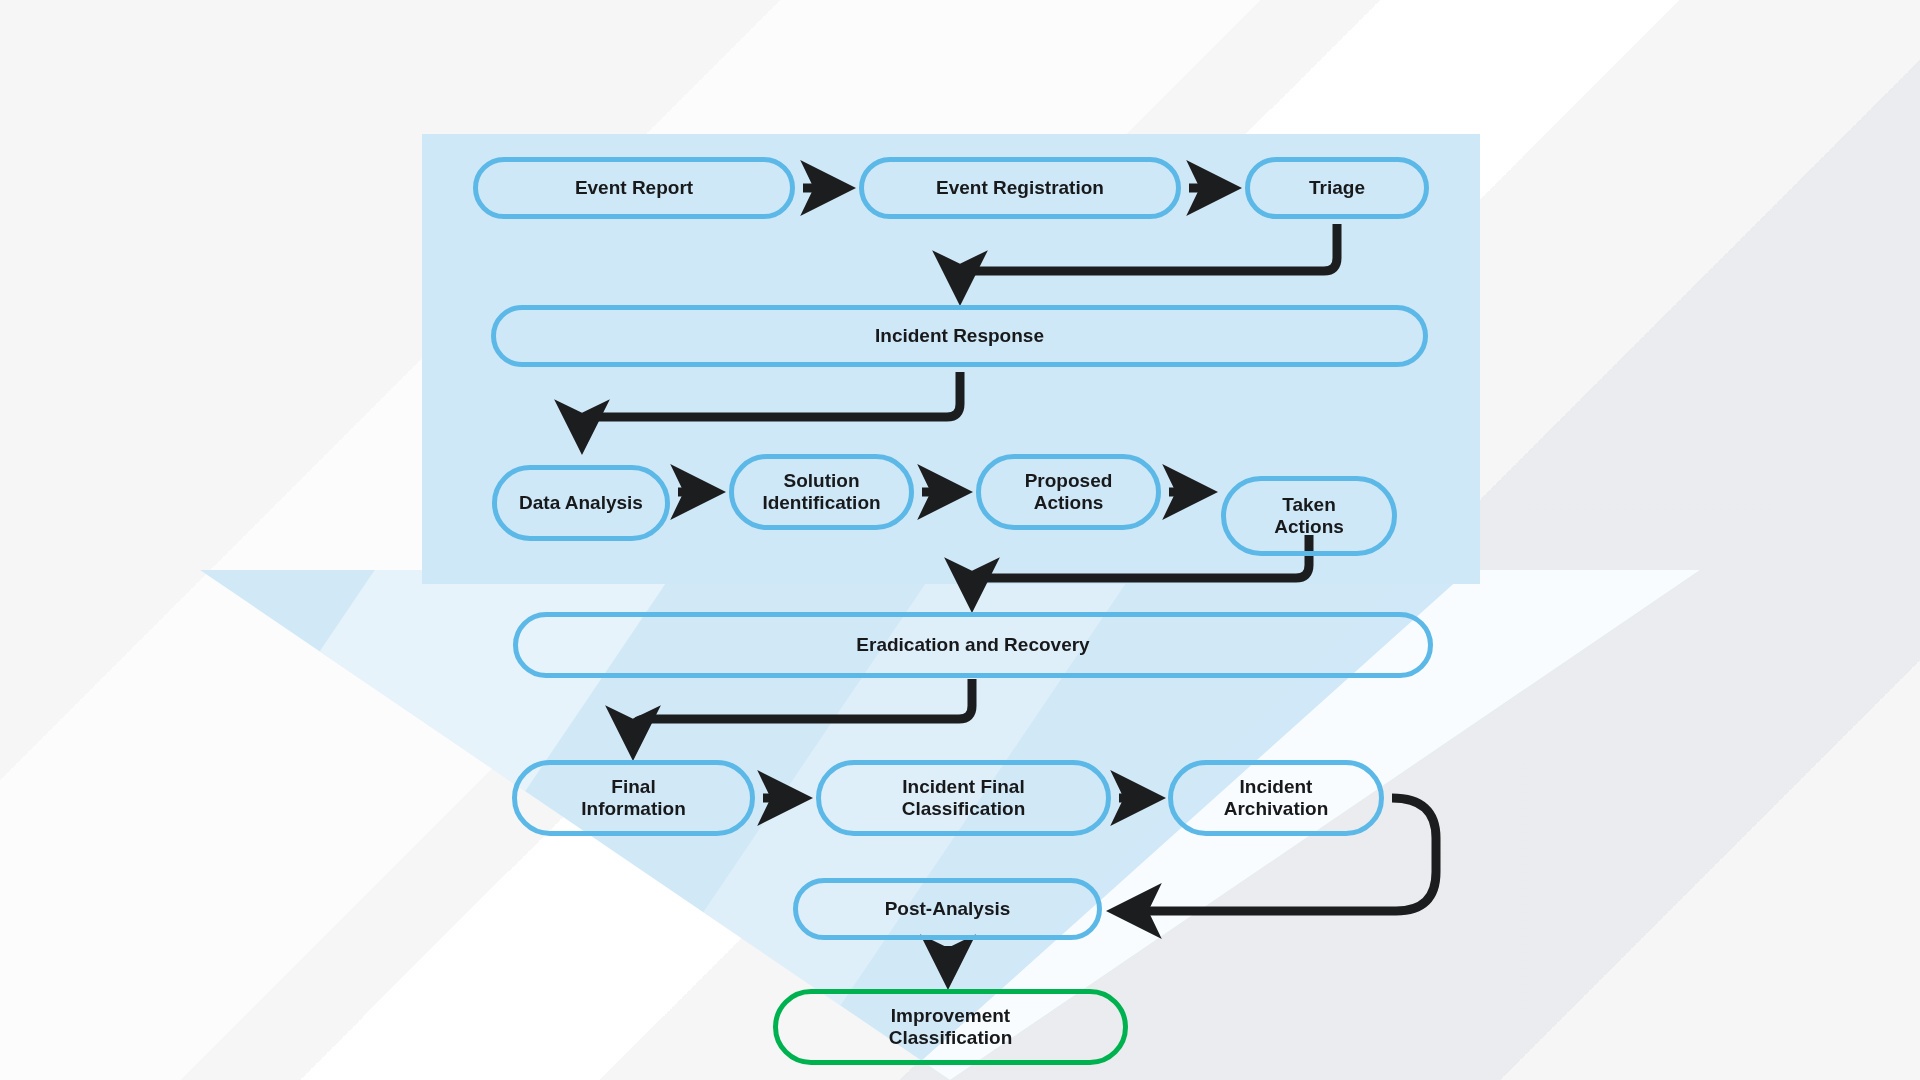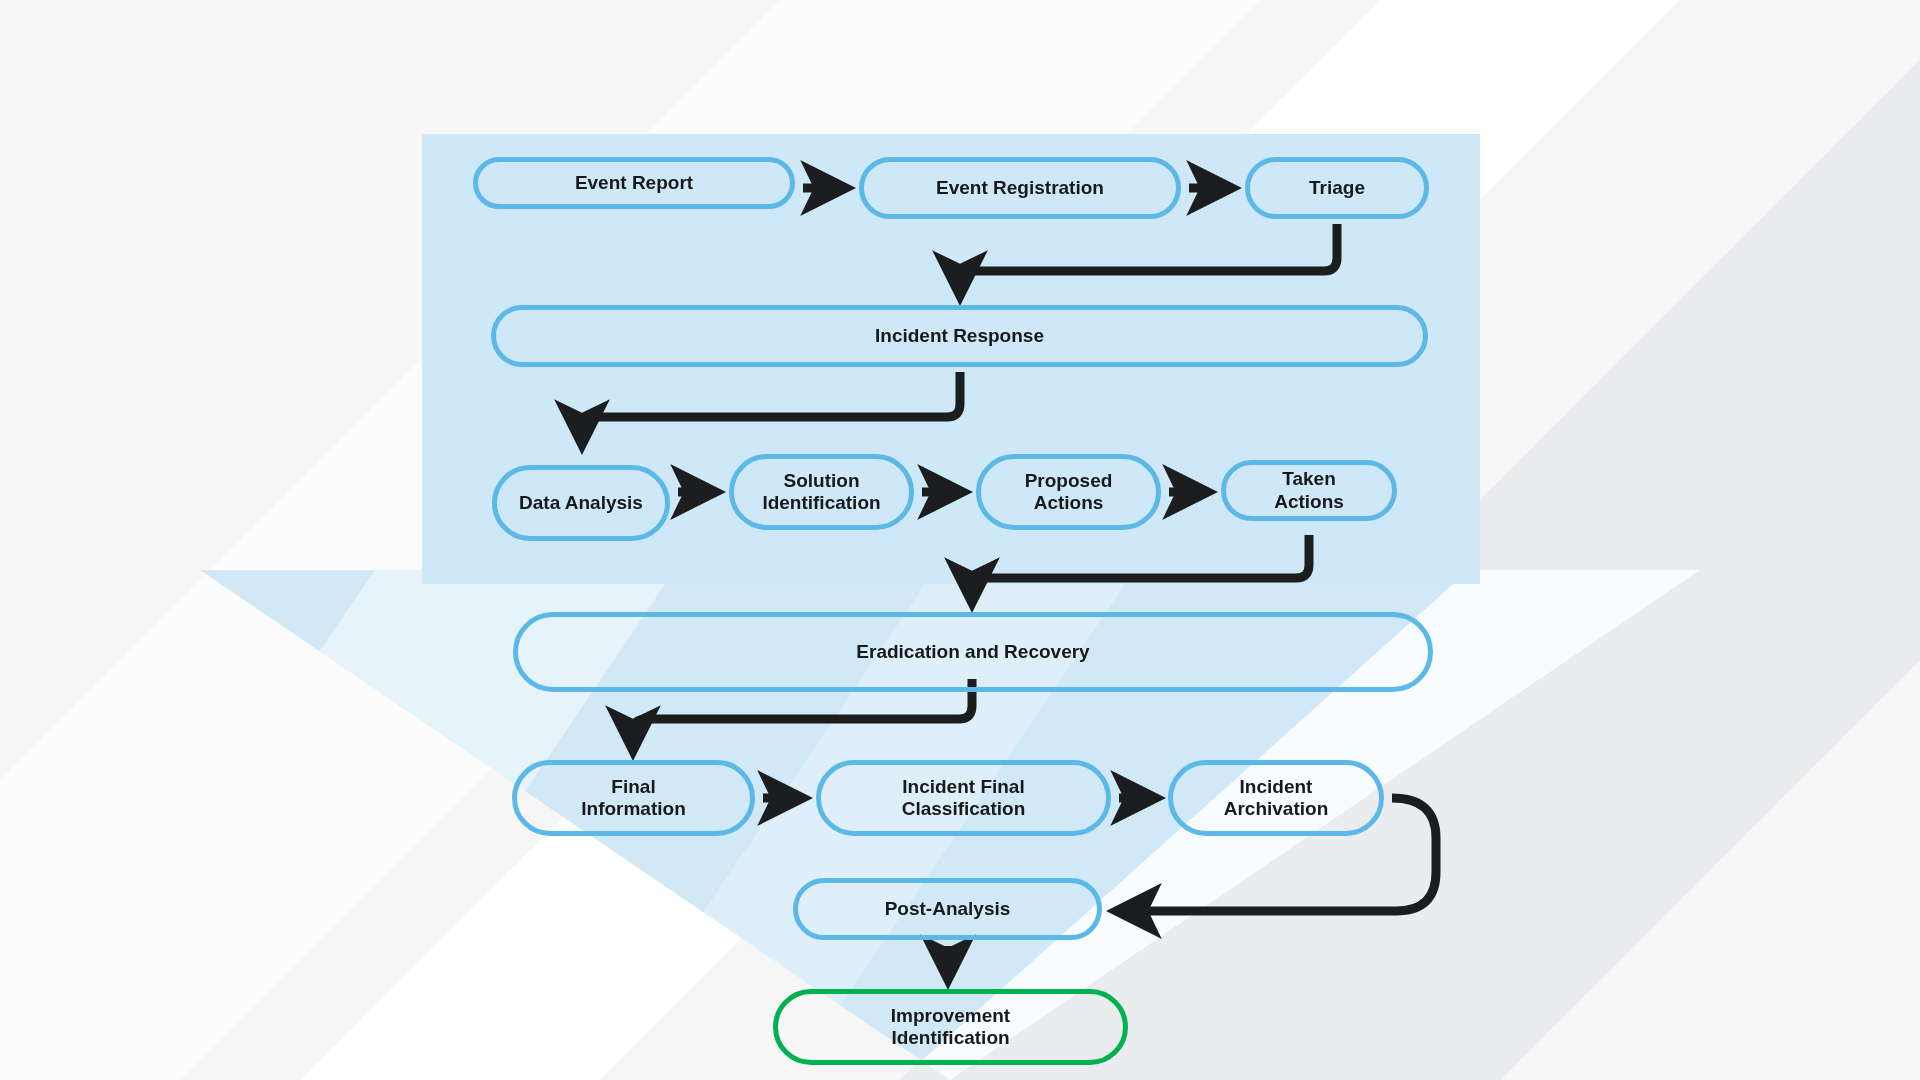--- a/index.html
+++ b/index.html
@@ -119,21 +119,21 @@
       <path d="M763,798 L795,798" marker-end="url(#ah)"></path>
       <path d="M1119,798 L1148,798" marker-end="url(#ah)"></path>
 
       <path d="M1392,798 Q1436,798 1436,838 L1436,872 Q1436,911 1396,911 L1124,911" marker-end="url(#ah)"></path>
 
       <path d="M948,946 L948,972" marker-end="url(#ah)"></path>
     </g>
   </svg>
 
   <div id="node-layer">
-      <div class="node" style="left: 473px; top: 157px; width: 322px; height: 52px;">
+      <div class="node" style="left: 473px; top: 157px; width: 322px; height: 62px;">
         <span class="label">Event Report</span>
       </div>
       <div class="node" style="left: 859px; top: 157px; width: 322px; height: 62px;">
         <span class="label">Event Registration</span>
       </div>
       <div class="node" style="left: 1245px; top: 157px; width: 184px; height: 62px;">
         <span class="label">Triage</span>
       </div>
       <div class="node" style="left: 491px; top: 305px; width: 937px; height: 62px;">
         <span class="label">Incident Response</span>
@@ -142,43 +142,43 @@
         <span class="label">Data Analysis</span>
       </div>
       <div class="node" style="left: 729px; top: 454px; width: 185px; height: 76px;">
         <span class="label">Solution
 Identification</span>
       </div>
       <div class="node" style="left: 976px; top: 454px; width: 185px; height: 76px;">
         <span class="label">Proposed
 Actions</span>
       </div>
-      <div class="node" style="left: 1221px; top: 460px; width: 176px; height: 61px;">
+      <div class="node" style="left: 1221px; top: 476px; width: 176px; height: 80px;">
         <span class="label">Taken
 Actions</span>
       </div>
-      <div class="node" style="left: 513px; top: 612px; width: 920px; height: 80px;">
+      <div class="node" style="left: 513px; top: 612px; width: 920px; height: 66px;">
         <span class="label">Eradication and Recovery</span>
       </div>
       <div class="node" style="left: 512px; top: 760px; width: 243px; height: 76px;">
         <span class="label">Final
 Information</span>
       </div>
       <div class="node" style="left: 816px; top: 760px; width: 295px; height: 76px;">
         <span class="label">Incident Final
 Classification</span>
       </div>
       <div class="node" style="left: 1168px; top: 760px; width: 216px; height: 76px; align-items: center;">
         <span class="label">Incident
 Archivation</span>
       </div>
       <div class="node" style="left: 793px; top: 878px; width: 309px; height: 62px;">
         <span class="label">Post-Analysis</span>
       </div>
       <div class="node green" style="left: 773px; top: 989px; width: 355px; height: 76px;">
         <span class="label">Improvement
-Identification</span>
+Classification</span>
       </div>
     </div>
 
 
 
 </div>
 
 </body></html>

